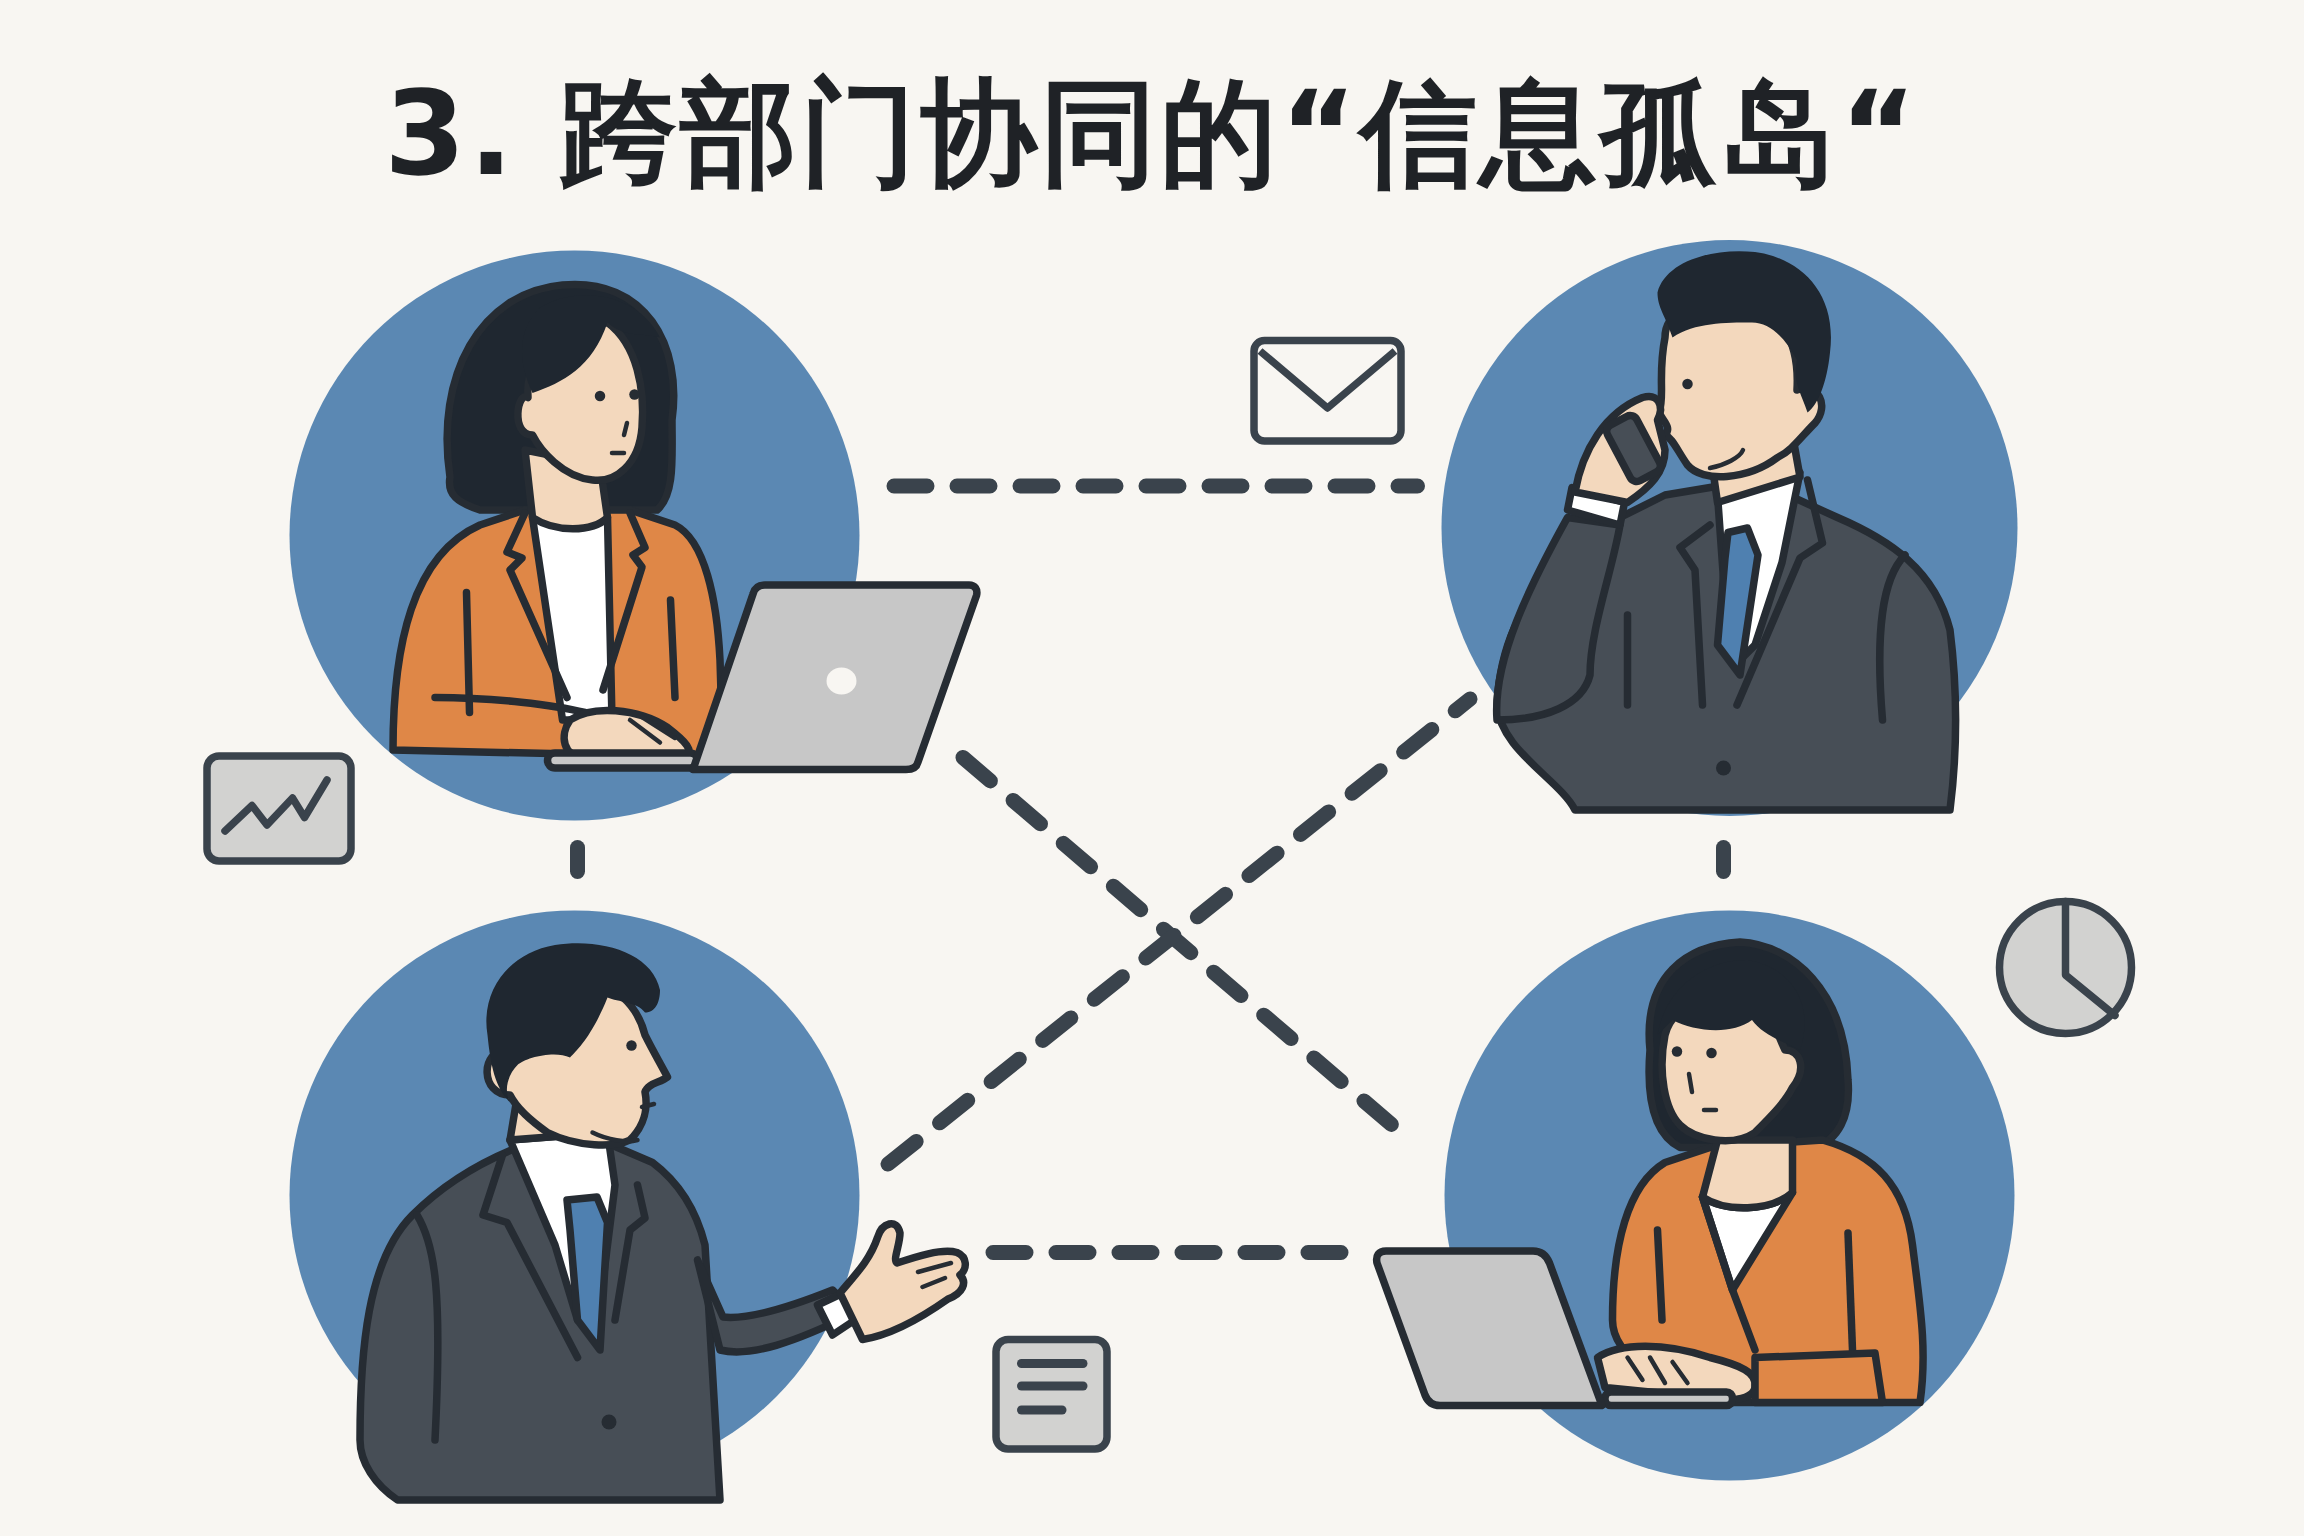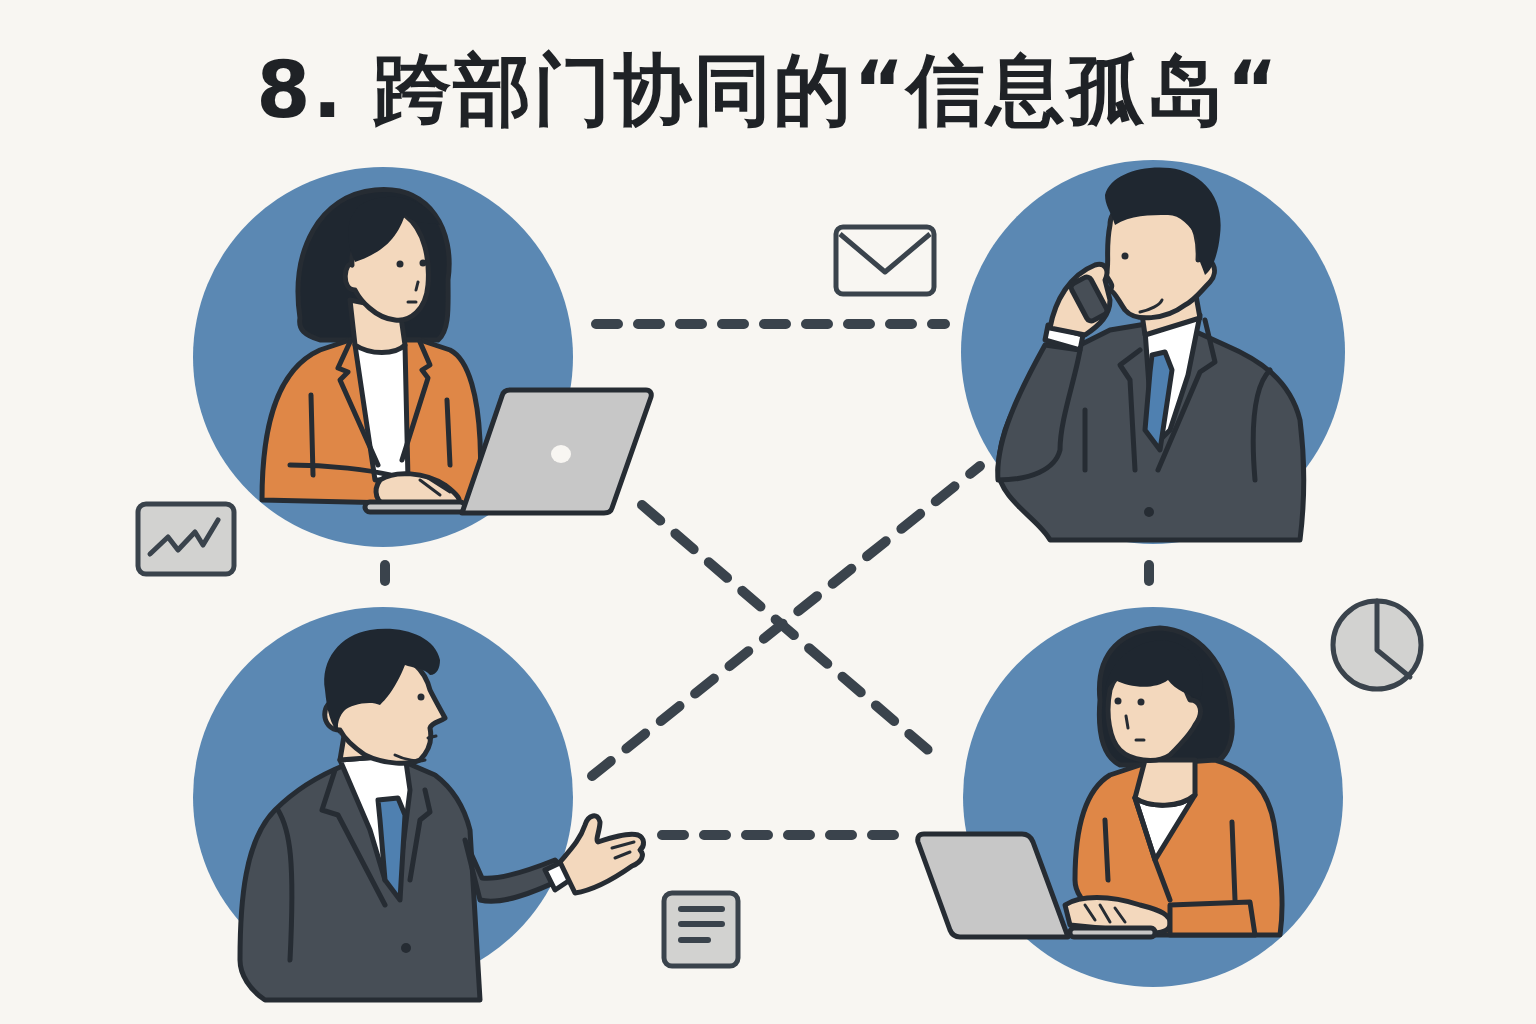--- a/index.html
+++ b/index.html
@@ -32,21 +32,21 @@
     svg.art {
       position: absolute;
       left: 0;
       top: 0;
     }
   </style>
 </head>
 <body>
 
 <div class="canvas">
-  <div class="title">8. 跨部门协同的“信息孤岛“</div>
+  <div class="title">3. 跨部门协同的“信息孤岛“</div>
 
   <svg class="art" width="1536" height="1024" viewBox="0 0 1536 1024">
 
     <g stroke="#3a434c" stroke-width="10" stroke-linecap="round" fill="none">
       <line x1="596" y1="324" x2="945" y2="324" stroke-dasharray="22 20"></line>
       <line x1="662" y1="835" x2="900" y2="835" stroke-dasharray="22 20"></line>
       <line x1="642" y1="505" x2="942" y2="762" stroke-dasharray="24 20"></line>
       <line x1="592" y1="776" x2="980" y2="466" stroke-dasharray="24 20"></line>
       <line x1="385" y1="565" x2="385" y2="581"></line>
       <line x1="1149" y1="565" x2="1149" y2="581"></line>

